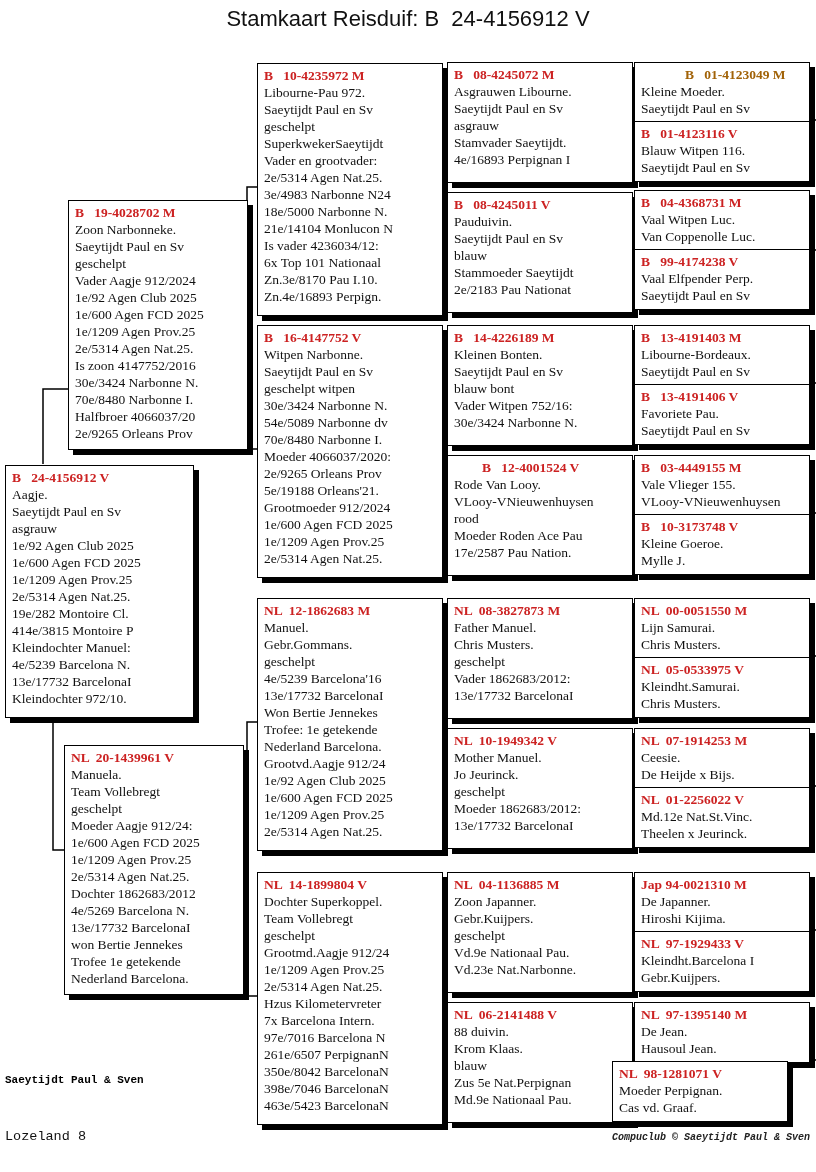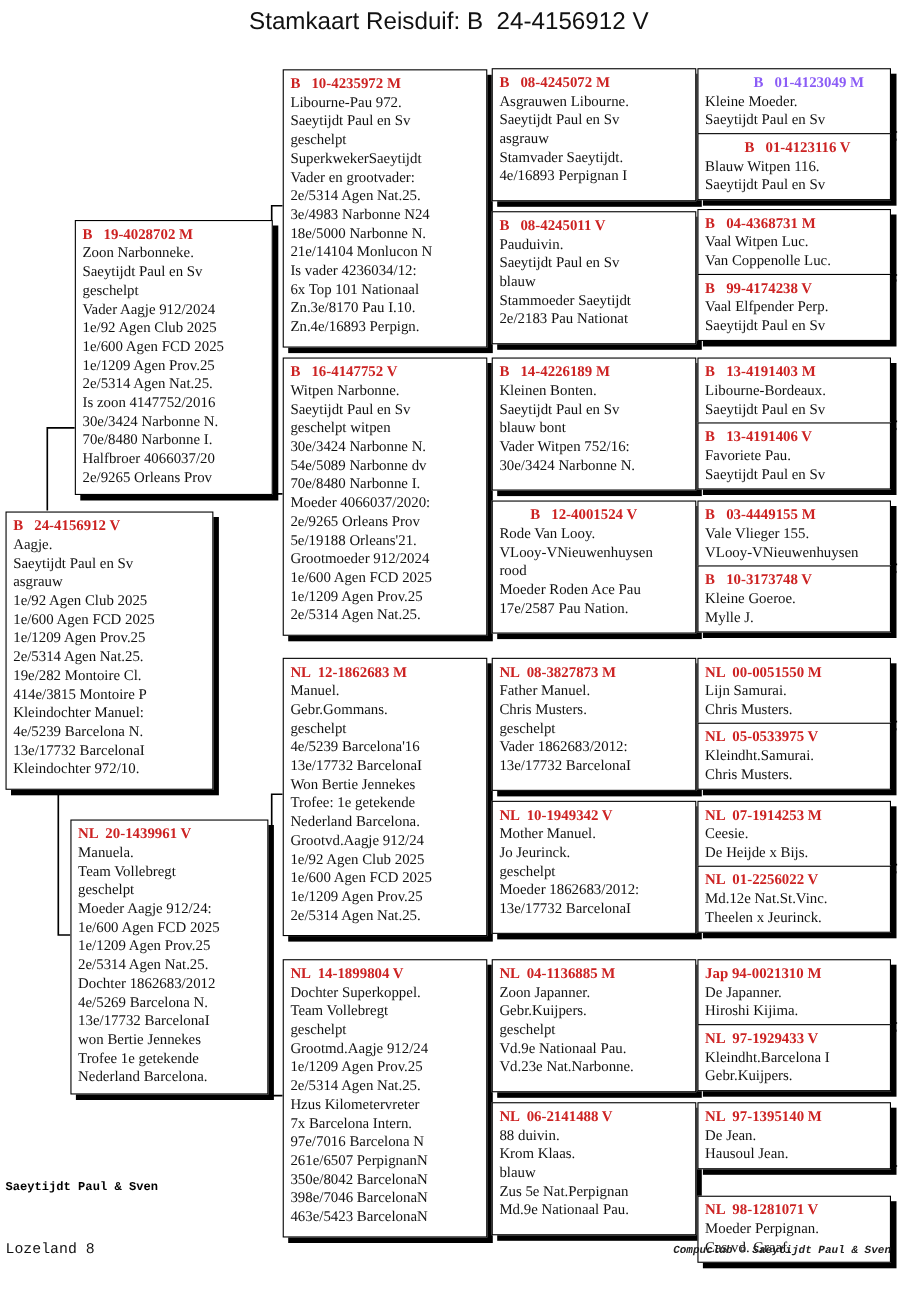--- a/index.html
+++ b/index.html
@@ -37,36 +37,36 @@
       <div class="pbox" style="left: 257px; top: 598px; width: 178px; height: 248px;"><div class="ring" style="color: rgb(204, 34, 34);">NL  12-1862683 M</div><div class="pline">Manuel.</div><div class="pline">Gebr.Gommans.</div><div class="pline">geschelpt</div><div class="pline">4e/5239 Barcelona'16</div><div class="pline">13e/17732 BarcelonaI</div><div class="pline">Won Bertie Jennekes</div><div class="pline">Trofee: 1e getekende</div><div class="pline">Nederland Barcelona.</div><div class="pline">Grootvd.Aagje 912/24</div><div class="pline">1e/92 Agen Club 2025</div><div class="pline">1e/600 Agen FCD 2025</div><div class="pline">1e/1209 Agen Prov.25</div><div class="pline">2e/5314 Agen Nat.25.</div></div>
       <div class="pbox" style="left: 257px; top: 872px; width: 178px; height: 248px;"><div class="ring" style="color: rgb(204, 34, 34);">NL  14-1899804 V</div><div class="pline">Dochter Superkoppel.</div><div class="pline">Team Vollebregt</div><div class="pline">geschelpt</div><div class="pline">Grootmd.Aagje 912/24</div><div class="pline">1e/1209 Agen Prov.25</div><div class="pline">2e/5314 Agen Nat.25.</div><div class="pline">Hzus Kilometervreter</div><div class="pline">7x Barcelona Intern.</div><div class="pline">97e/7016 Barcelona N</div><div class="pline">261e/6507 PerpignanN</div><div class="pline">350e/8042 BarcelonaN</div><div class="pline">398e/7046 BarcelonaN</div><div class="pline">463e/5423 BarcelonaN</div></div>
       <div class="pbox" style="left: 447px; top: 62px; width: 178px; height: 116px;"><div class="ring" style="color: rgb(204, 34, 34);">B   08-4245072 M</div><div class="pline">Asgrauwen Libourne.</div><div class="pline">Saeytijdt Paul en Sv</div><div class="pline">asgrauw</div><div class="pline">Stamvader Saeytijdt.</div><div class="pline">4e/16893 Perpignan I</div></div>
       <div class="pbox" style="left: 447px; top: 192px; width: 178px; height: 116px;"><div class="ring" style="color: rgb(204, 34, 34);">B   08-4245011 V</div><div class="pline">Pauduivin.</div><div class="pline">Saeytijdt Paul en Sv</div><div class="pline">blauw</div><div class="pline">Stammoeder Saeytijdt</div><div class="pline">2e/2183 Pau Nationat</div></div>
       <div class="pbox" style="left: 447px; top: 325px; width: 178px; height: 116px;"><div class="ring" style="color: rgb(204, 34, 34);">B   14-4226189 M</div><div class="pline">Kleinen Bonten.</div><div class="pline">Saeytijdt Paul en Sv</div><div class="pline">blauw bont</div><div class="pline">Vader Witpen 752/16:</div><div class="pline">30e/3424 Narbonne N.</div></div>
       <div class="pbox" style="left: 447px; top: 455px; width: 178px; height: 116px;"><div class="ring" style="color: rgb(204, 34, 34); padding-left: 28px;">B   12-4001524 V</div><div class="pline">Rode Van Looy.</div><div class="pline">VLooy-VNieuwenhuysen</div><div class="pline">rood</div><div class="pline">Moeder Roden Ace Pau</div><div class="pline">17e/2587 Pau Nation.</div></div>
       <div class="pbox" style="left: 447px; top: 598px; width: 178px; height: 116px;"><div class="ring" style="color: rgb(204, 34, 34);">NL  08-3827873 M</div><div class="pline">Father Manuel.</div><div class="pline">Chris Musters.</div><div class="pline">geschelpt</div><div class="pline">Vader 1862683/2012:</div><div class="pline">13e/17732 BarcelonaI</div></div>
       <div class="pbox" style="left: 447px; top: 728px; width: 178px; height: 116px;"><div class="ring" style="color: rgb(204, 34, 34);">NL  10-1949342 V</div><div class="pline">Mother Manuel.</div><div class="pline">Jo Jeurinck.</div><div class="pline">geschelpt</div><div class="pline">Moeder 1862683/2012:</div><div class="pline">13e/17732 BarcelonaI</div></div>
       <div class="pbox" style="left: 447px; top: 872px; width: 178px; height: 116px;"><div class="ring" style="color: rgb(204, 34, 34);">NL  04-1136885 M</div><div class="pline">Zoon Japanner.</div><div class="pline">Gebr.Kuijpers.</div><div class="pline">geschelpt</div><div class="pline">Vd.9e Nationaal Pau.</div><div class="pline">Vd.23e Nat.Narbonne.</div></div>
       <div class="pbox" style="left: 447px; top: 1002px; width: 178px; height: 116px;"><div class="ring" style="color: rgb(204, 34, 34);">NL  06-2141488 V</div><div class="pline">88 duivin.</div><div class="pline">Krom Klaas.</div><div class="pline">blauw</div><div class="pline">Zus 5e Nat.Perpignan</div><div class="pline">Md.9e Nationaal Pau.</div></div>
-      <div class="pbox" style="left: 634px; top: 62px; width: 168px; height: 56px;"><div class="ring" style="color: #8b5cf6; padding-left: 44px;">B   01-4123049 M</div><div class="pline">Kleine Moeder.</div><div class="pline">Saeytijdt Paul en Sv</div></div>
-      <div class="pbox" style="left: 634px; top: 121px; width: 168px; height: 56px;"><div class="ring" style="color: rgb(204, 34, 34); text-align: center;">B   01-4123116 V</div><div class="pline">Blauw Witpen 116.</div><div class="pline">Saeytijdt Paul en Sv</div></div>
+      <div class="pbox" style="left: 634px; top: 62px; width: 168px; height: 56px;"><div class="ring" style="color: #a16207; padding-left: 44px;">B   01-4123049 M</div><div class="pline">Kleine Moeder.</div><div class="pline">Saeytijdt Paul en Sv</div></div>
+      <div class="pbox" style="left: 634px; top: 121px; width: 168px; height: 56px;"><div class="ring" style="color: rgb(204, 34, 34);">B   01-4123116 V</div><div class="pline">Blauw Witpen 116.</div><div class="pline">Saeytijdt Paul en Sv</div></div>
       <div class="pbox" style="left: 634px; top: 190px; width: 168px; height: 56px;"><div class="ring" style="color: rgb(204, 34, 34);">B   04-4368731 M</div><div class="pline">Vaal Witpen Luc.</div><div class="pline">Van Coppenolle Luc.</div></div>
       <div class="pbox" style="left: 634px; top: 249px; width: 168px; height: 56px;"><div class="ring" style="color: rgb(204, 34, 34);">B   99-4174238 V</div><div class="pline">Vaal Elfpender Perp.</div><div class="pline">Saeytijdt Paul en Sv</div></div>
       <div class="pbox" style="left: 634px; top: 325px; width: 168px; height: 56px;"><div class="ring" style="color: rgb(204, 34, 34);">B   13-4191403 M</div><div class="pline">Libourne-Bordeaux.</div><div class="pline">Saeytijdt Paul en Sv</div></div>
       <div class="pbox" style="left: 634px; top: 384px; width: 168px; height: 56px;"><div class="ring" style="color: rgb(204, 34, 34);">B   13-4191406 V</div><div class="pline">Favoriete Pau.</div><div class="pline">Saeytijdt Paul en Sv</div></div>
       <div class="pbox" style="left: 634px; top: 455px; width: 168px; height: 56px;"><div class="ring" style="color: rgb(204, 34, 34);">B   03-4449155 M</div><div class="pline">Vale Vlieger 155.</div><div class="pline">VLooy-VNieuwenhuysen</div></div>
       <div class="pbox" style="left: 634px; top: 514px; width: 168px; height: 56px;"><div class="ring" style="color: rgb(204, 34, 34);">B   10-3173748 V</div><div class="pline">Kleine Goeroe.</div><div class="pline">Mylle J.</div></div>
       <div class="pbox" style="left: 634px; top: 598px; width: 168px; height: 56px;"><div class="ring" style="color: rgb(204, 34, 34);">NL  00-0051550 M</div><div class="pline">Lijn Samurai.</div><div class="pline">Chris Musters.</div></div>
       <div class="pbox" style="left: 634px; top: 657px; width: 168px; height: 56px;"><div class="ring" style="color: rgb(204, 34, 34);">NL  05-0533975 V</div><div class="pline">Kleindht.Samurai.</div><div class="pline">Chris Musters.</div></div>
       <div class="pbox" style="left: 634px; top: 728px; width: 168px; height: 56px;"><div class="ring" style="color: rgb(204, 34, 34);">NL  07-1914253 M</div><div class="pline">Ceesie.</div><div class="pline">De Heijde x Bijs.</div></div>
       <div class="pbox" style="left: 634px; top: 787px; width: 168px; height: 56px;"><div class="ring" style="color: rgb(204, 34, 34);">NL  01-2256022 V</div><div class="pline">Md.12e Nat.St.Vinc.</div><div class="pline">Theelen x Jeurinck.</div></div>
       <div class="pbox" style="left: 634px; top: 872px; width: 168px; height: 56px;"><div class="ring" style="color: rgb(204, 34, 34);">Jap 94-0021310 M</div><div class="pline">De Japanner.</div><div class="pline">Hiroshi Kijima.</div></div>
       <div class="pbox" style="left: 634px; top: 931px; width: 168px; height: 56px;"><div class="ring" style="color: rgb(204, 34, 34);">NL  97-1929433 V</div><div class="pline">Kleindht.Barcelona I</div><div class="pline">Gebr.Kuijpers.</div></div>
       <div class="pbox" style="left: 634px; top: 1002px; width: 168px; height: 56px;"><div class="ring" style="color: rgb(204, 34, 34);">NL  97-1395140 M</div><div class="pline">De Jean.</div><div class="pline">Hausoul Jean.</div></div>
-      <div class="pbox" style="left: 634px; top: 1061px; width: 168px; height: 56px; margin-top: 26px;"><div class="ring" style="color: rgb(204, 34, 34);">NL  98-1281071 V</div><div class="pline">Moeder Perpignan.</div><div class="pline">Cas vd. Graaf.</div></div>
+      <div class="pbox" style="left: 612px; top: 1061px; width: 168px; height: 56px;"><div class="ring" style="color: rgb(204, 34, 34);">NL  98-1281071 V</div><div class="pline">Moeder Perpignan.</div><div class="pline">Cas vd. Graaf.</div></div>
     </div>
   <div class="owner">
     <div class="owner-name">Saeytijdt Paul &amp; Sven</div>
     <div class="owner-line">Lozeland 8</div>
     
     
     
   </div>
   <div class="credit">Compuclub © Saeytijdt Paul &amp; Sven</div>
 </div>

